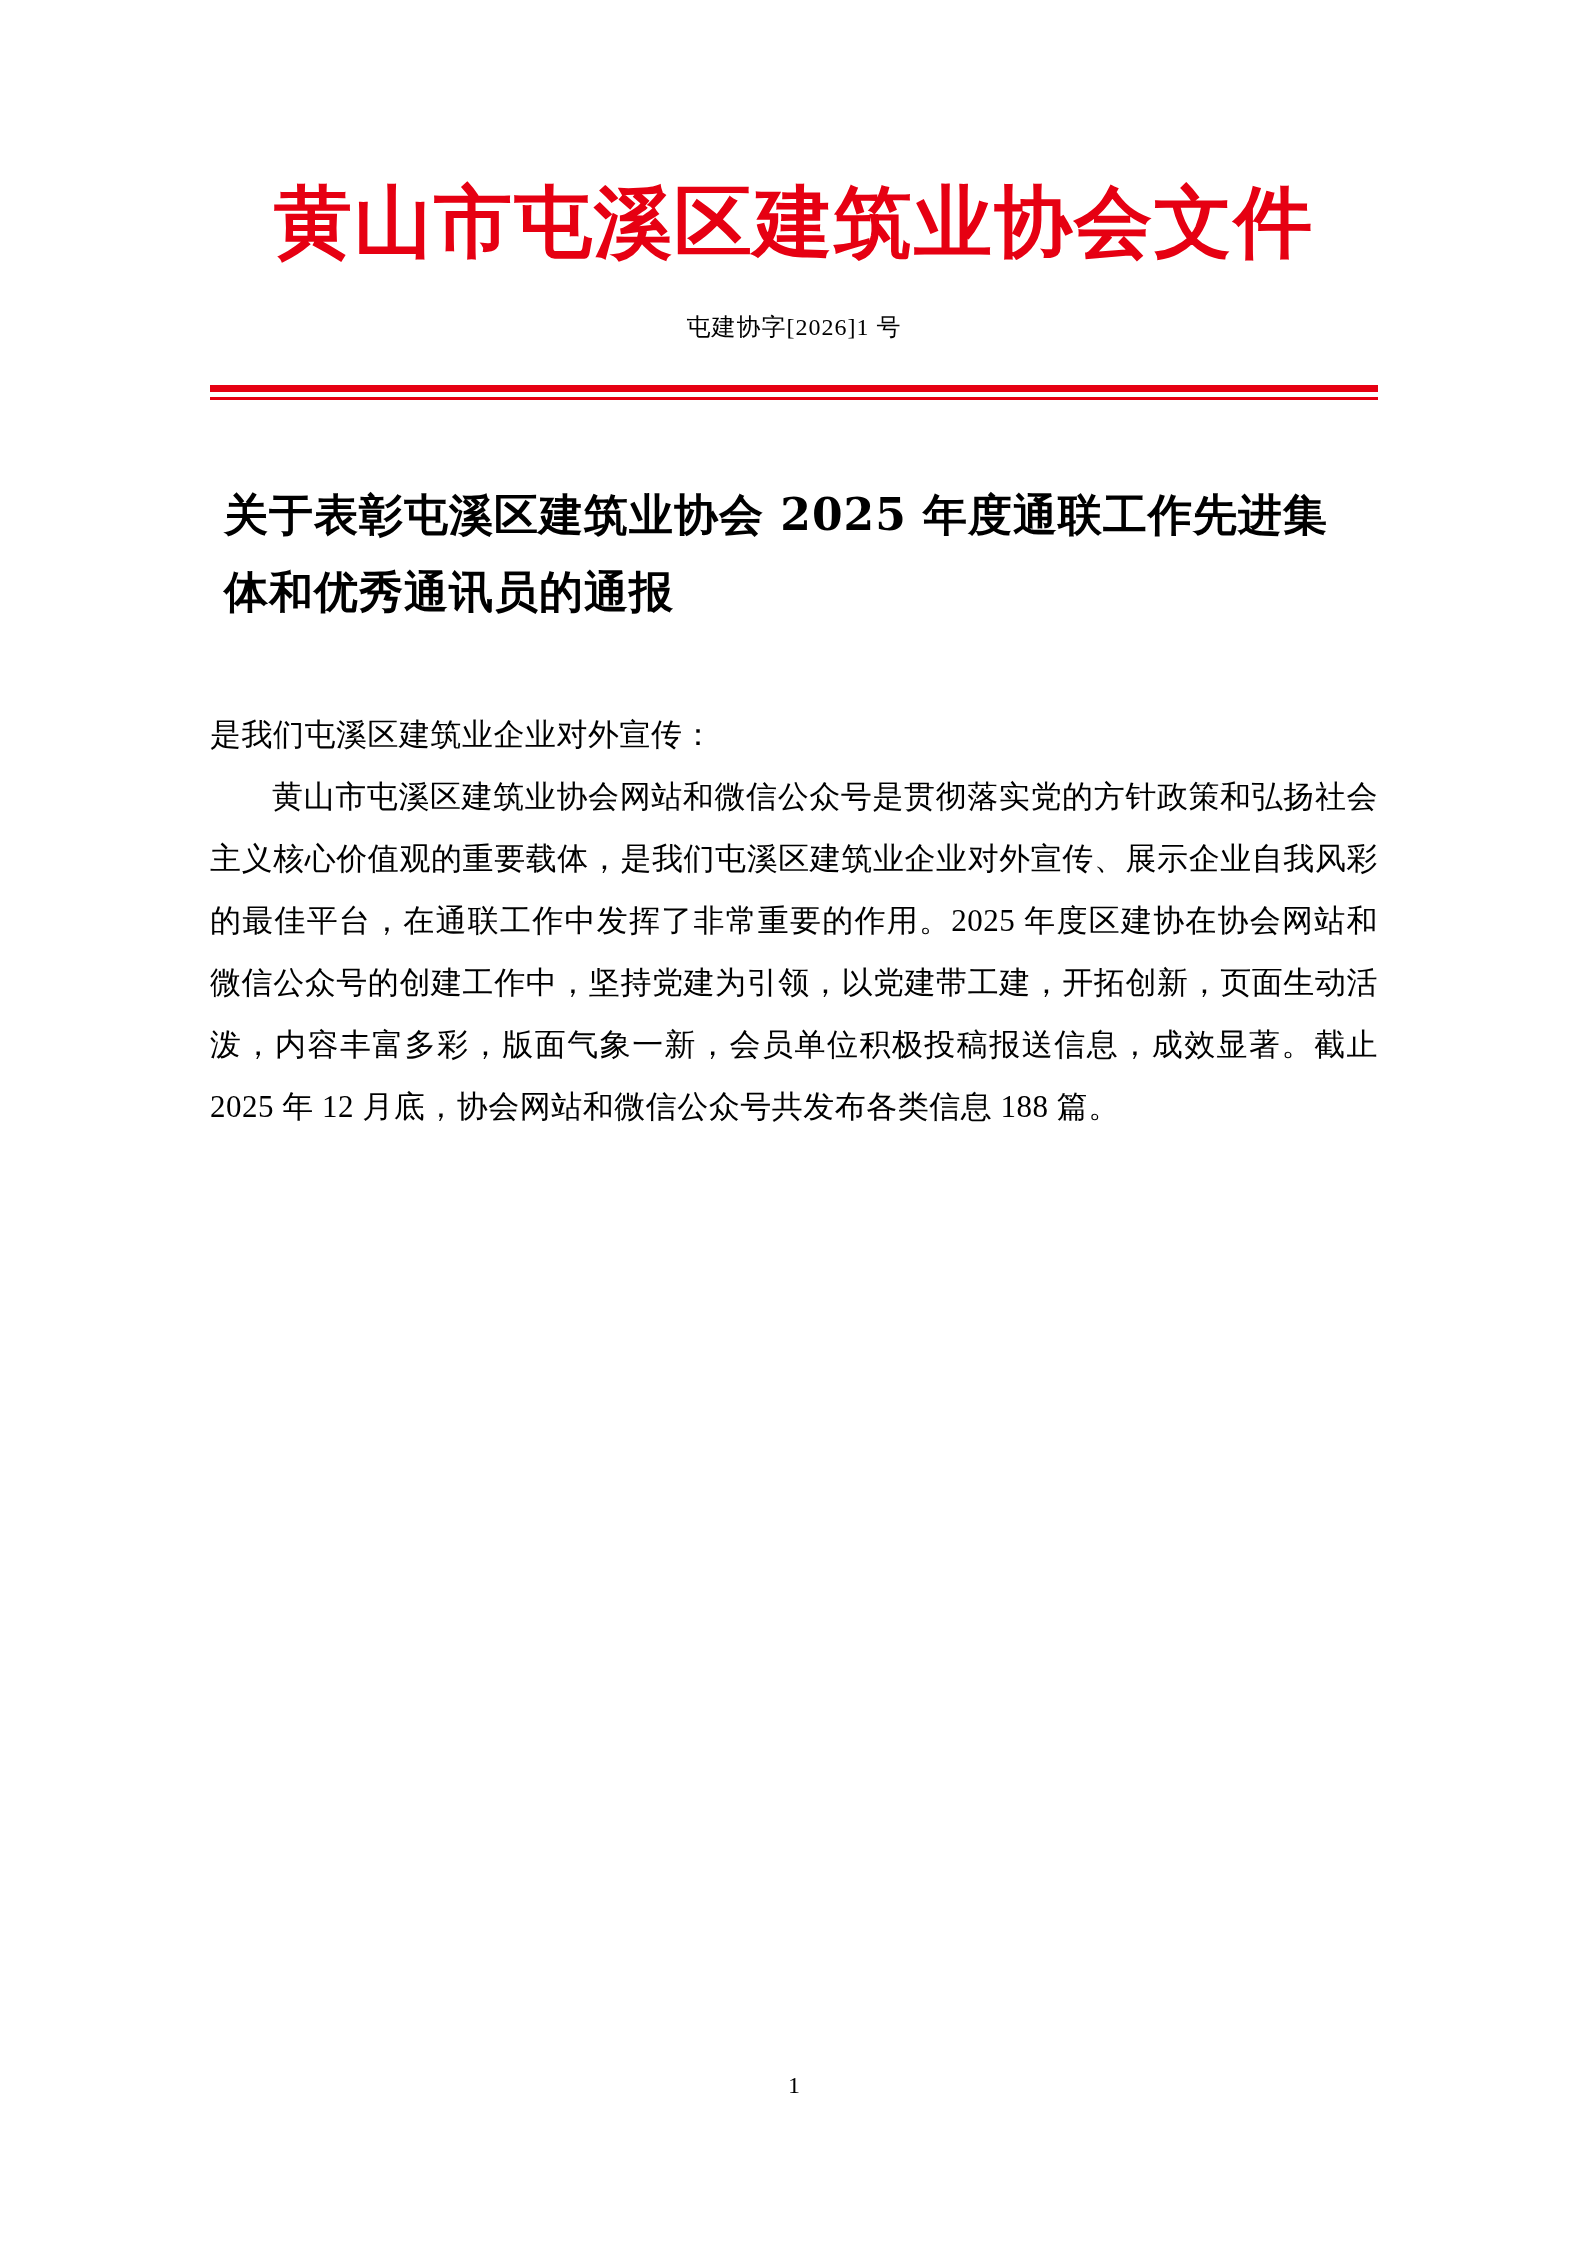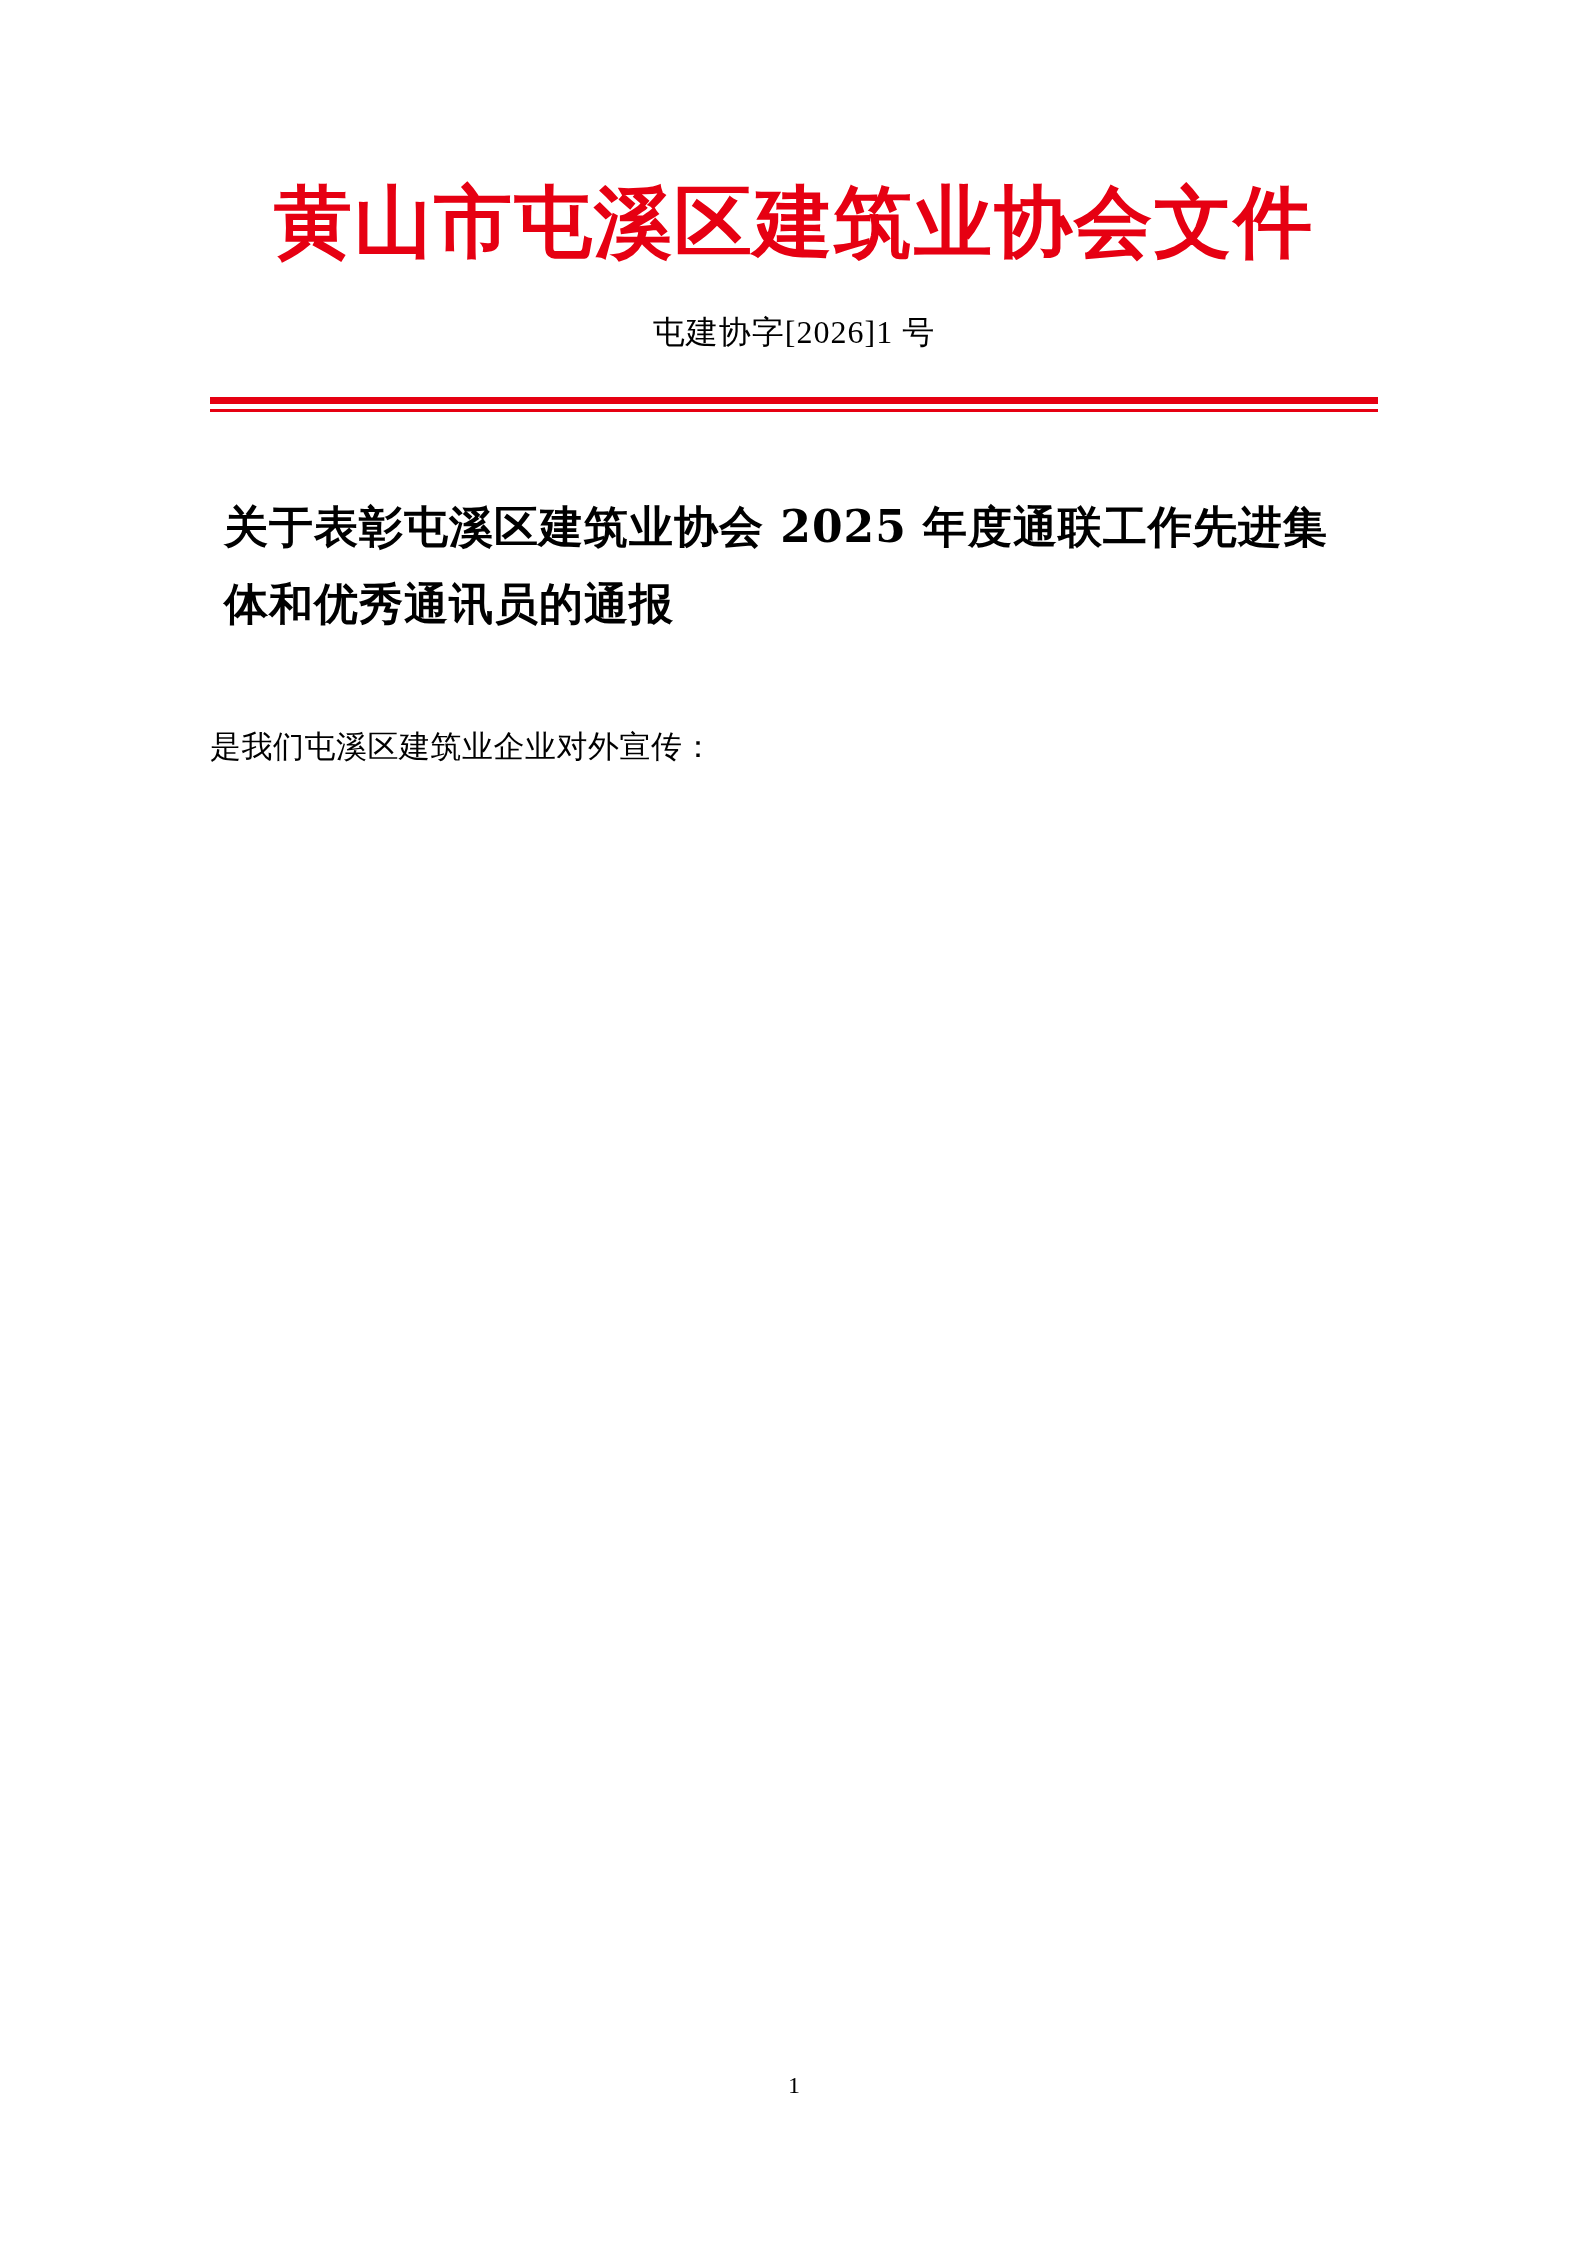--- a/index.html
+++ b/index.html
@@ -33,21 +33,21 @@
     font-family: "DejaVu Serif", "Liberation Serif", serif;
     font-weight: bold;
     font-size: 78px;
     letter-spacing: 2px;
     line-height: 1.12;
     white-space: nowrap;
   }
 
   .doc-number {
     text-align: center;
-    font-size: 32px;
+    font-size: 24px;
     margin-top: 46px;
     letter-spacing: 1px;
     font-family: "Liberation Serif", "DejaVu Serif", serif;
   }
 
   
   .red-rule {
     margin-top: 42px;
   }
   .red-rule .thick {
@@ -116,17 +116,18 @@
   <div class="red-rule">
     <div class="thick"></div>
     <div class="gap"></div>
     <div class="thin"></div>
   </div>
 
   <div class="doc-title">关于表彰屯溪区建筑业协会 2025 年度通联工作先进集体和优秀通讯员的通报</div>
 
   <div class="body-text">
     <p>是我们屯溪区建筑业企业对外宣传：</p>
+    <p class="indent">黄山市屯溪区建筑业协会网站和微信公众号是贯彻落实党的方针政策和弘扬社会主义核心价值观的重要载体，是我们屯溪区建筑业企业对外宣传、展示企业自我风彩的最佳平台，在通联工作中发挥了非常重要的作用。2025 年度区建协在协会网站和微信公众号的创建工作中，坚持党建为引领，以党建带工建，开拓创新，页面生动活泼，内容丰富多彩，版面气象一新，会员单位积极投稿报送信息，成效显著。截止 2025 年 12 月底，协会网站和微信公众号共发布各类信息 188 篇。</p>
   </div>
 
   <div class="page-number">1</div>
 
 </div>
 
 </body></html>

